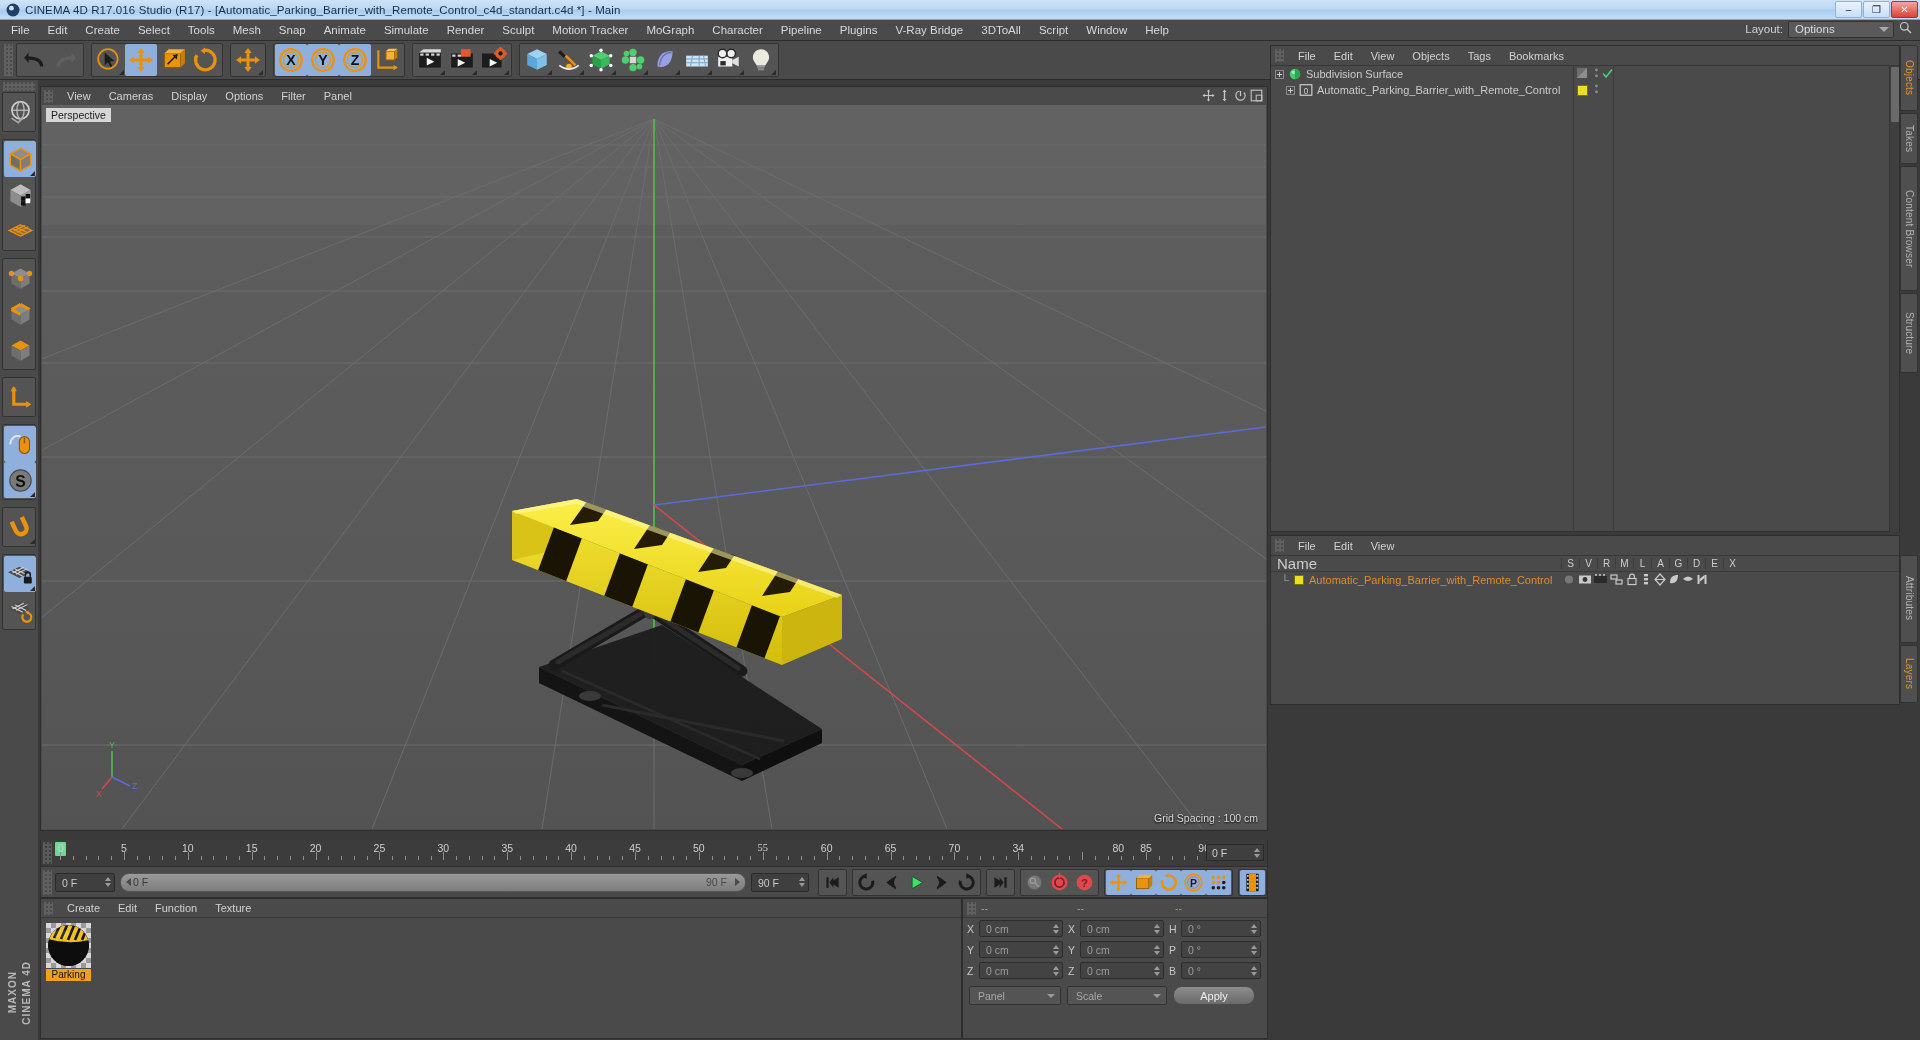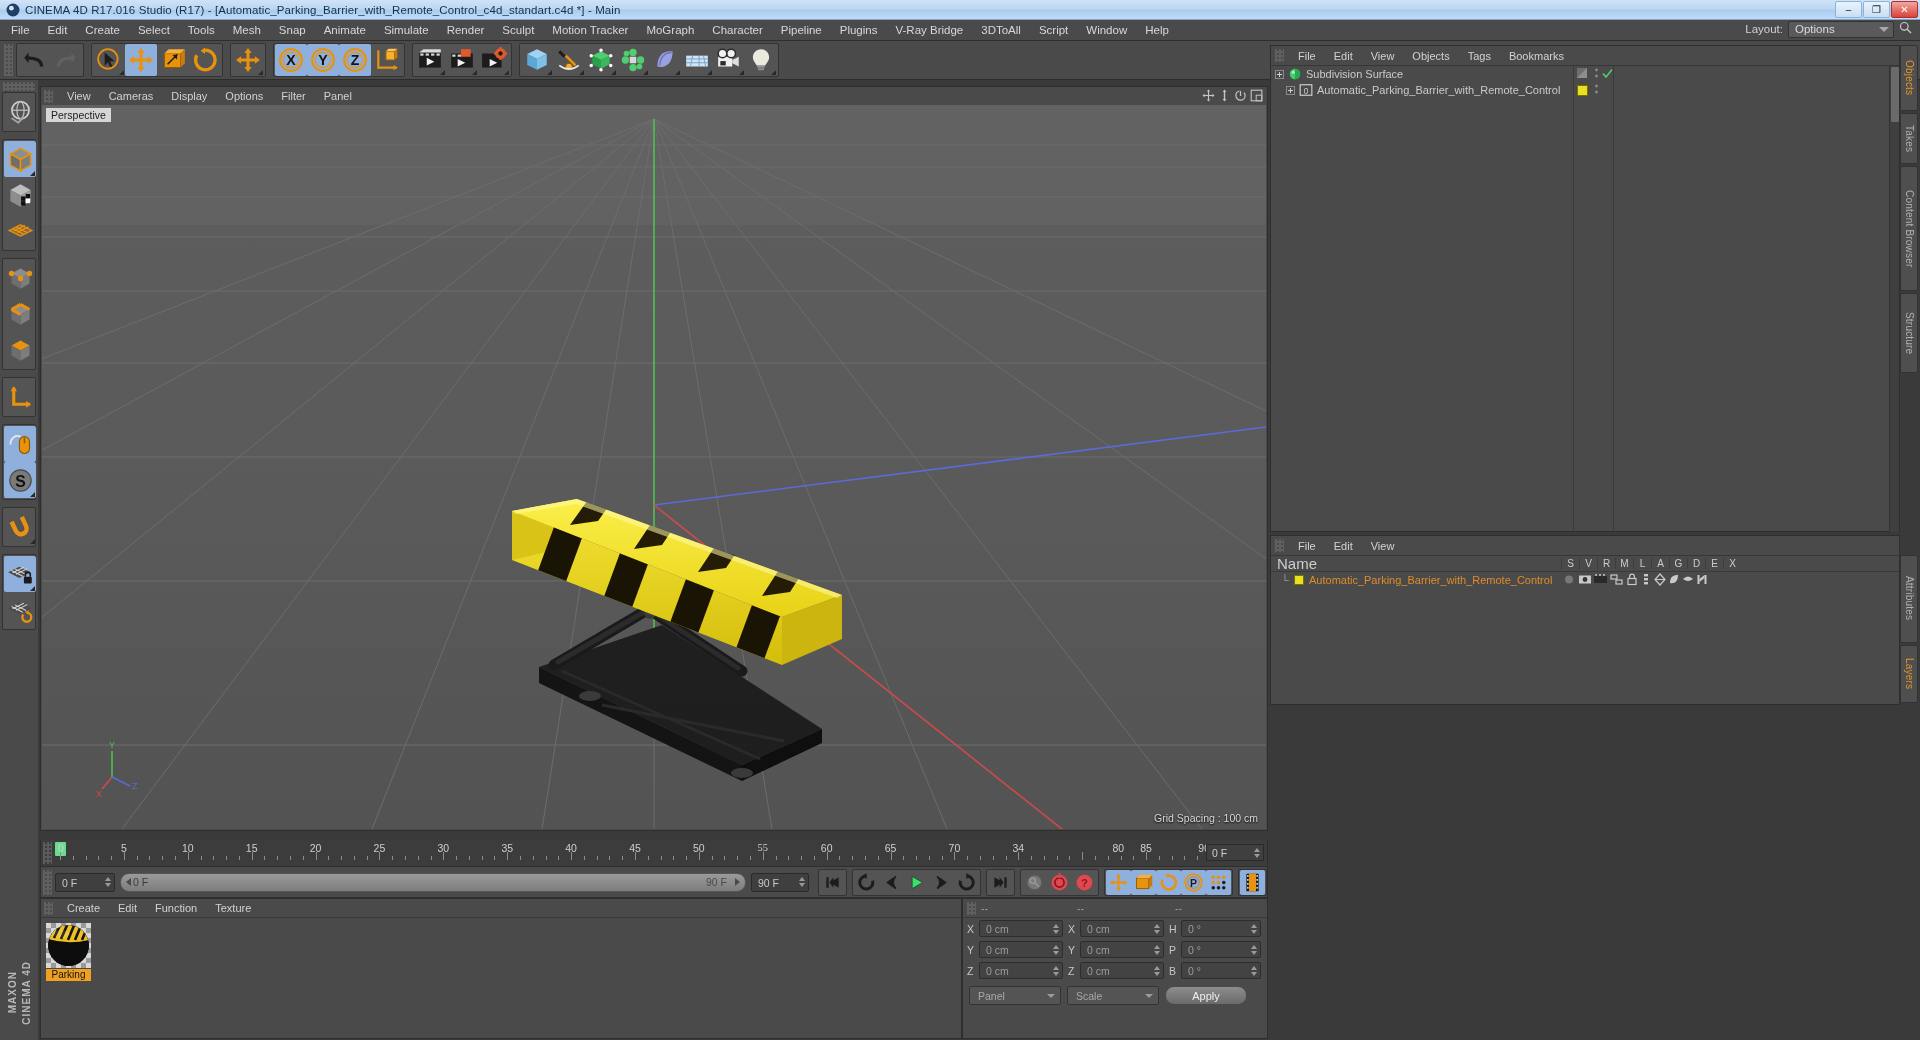--- a/index.html
+++ b/index.html
@@ -1199,21 +1199,21 @@
             <i class="u"></i>
             <i class="d"></i>
           </span></span>
       </div>
     </div>
   <div id="coord-bottom">
     <div class="cselect" style="width:92px;">
       <span>Panel</span>
       <span style="position:absolute;right:5px;top:7px;width:0;height:0;border-left:4px solid transparent;border-right:4px solid transparent;border-top:4px solid #9a9a9a;"></span>
     </div>
-    <div class="cselect" style="width:92px;">
+    <div class="cselect" style="width:100px;">
       <span>Scale</span>
       <span style="position:absolute;right:5px;top:7px;width:0;height:0;border-left:4px solid transparent;border-right:4px solid transparent;border-top:4px solid #9a9a9a;"></span>
     </div>
     <div id="apply-btn">Apply</div>
   </div>
 </div>
 
 <div id="objmgr">
   <div id="objmgr-menu">
     <div class="ogrip"></div>

